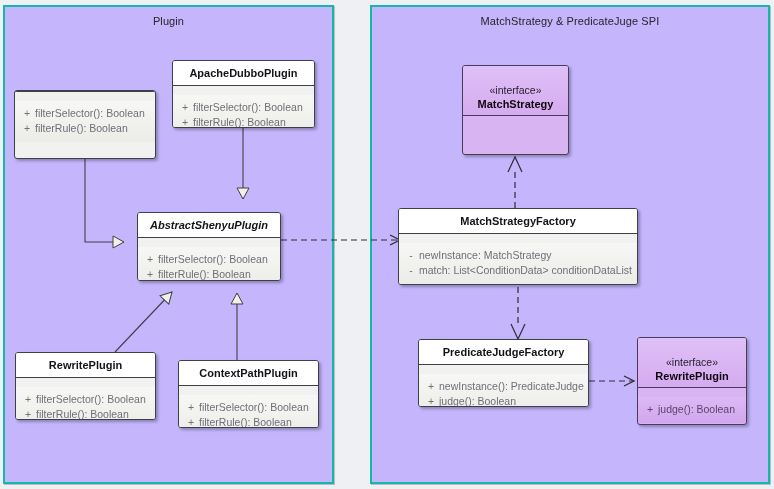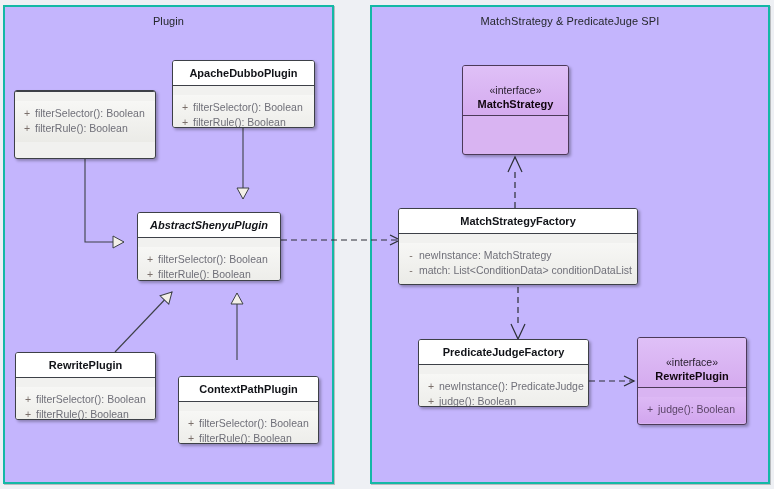--- a/index.html
+++ b/index.html
@@ -237,21 +237,21 @@
     <div class="body">
       <div class="mrow">
         <span class="vis">+</span><span>filterSelector(): Boolean</span>
       </div>
       <div class="mrow">
         <span class="vis">+</span><span>filterRule(): Boolean</span>
       </div>
     </div>
   </div>
 
-  <div class="uml cls" style="left:178px; top:376px; width:141px; height:68px;">
+  <div class="uml cls" style="left:178px; top:360px; width:141px; height:68px;">
     <div class="hdr">ContextPathPlugin</div>
     <div class="sep"></div>
     <div class="body">
       <div class="mrow">
         <span class="vis">+</span><span>filterSelector(): Boolean</span>
       </div>
       <div class="mrow">
         <span class="vis">+</span><span>filterRule(): Boolean</span>
       </div>
     </div>

